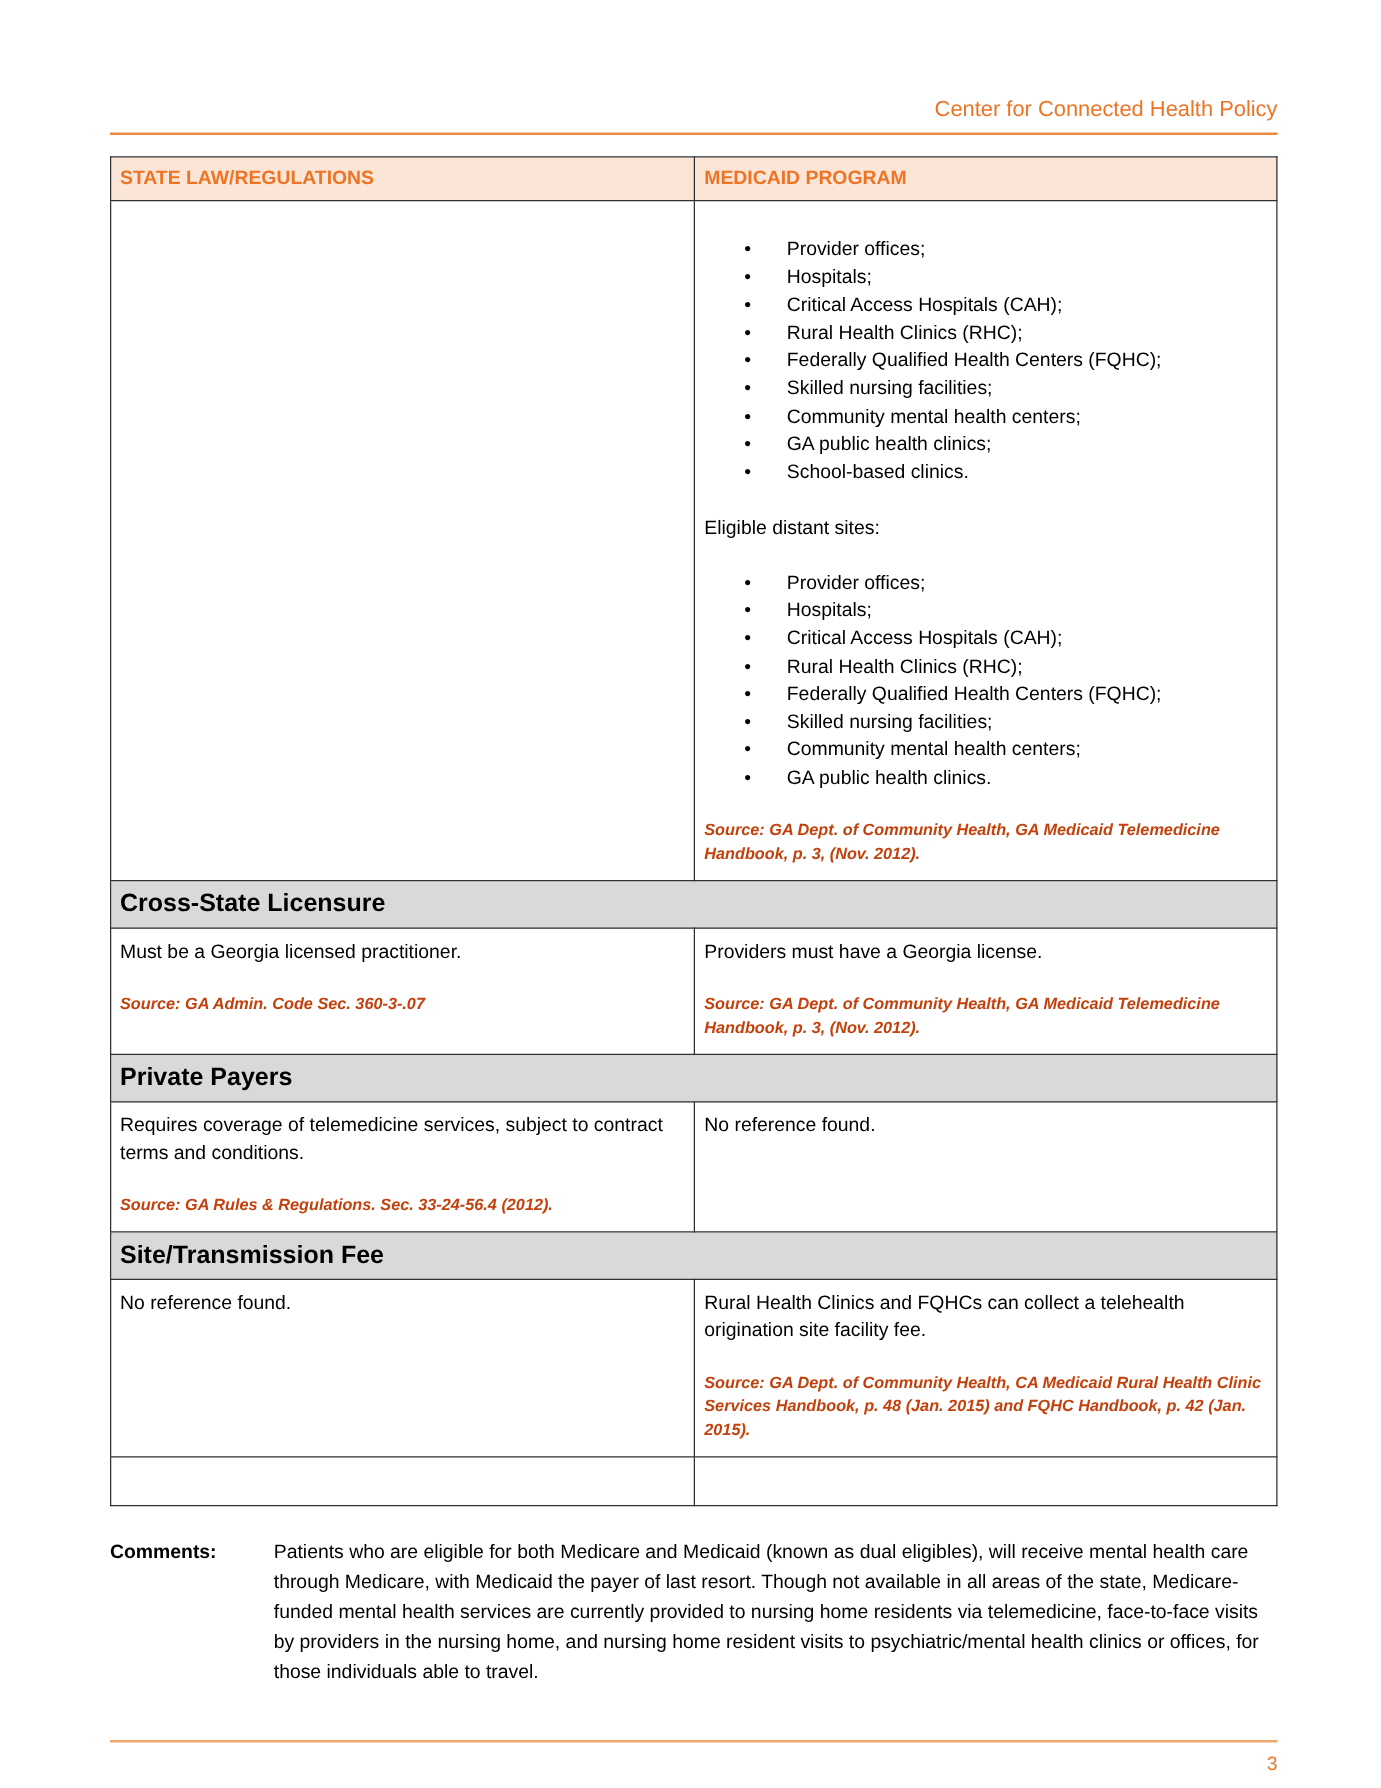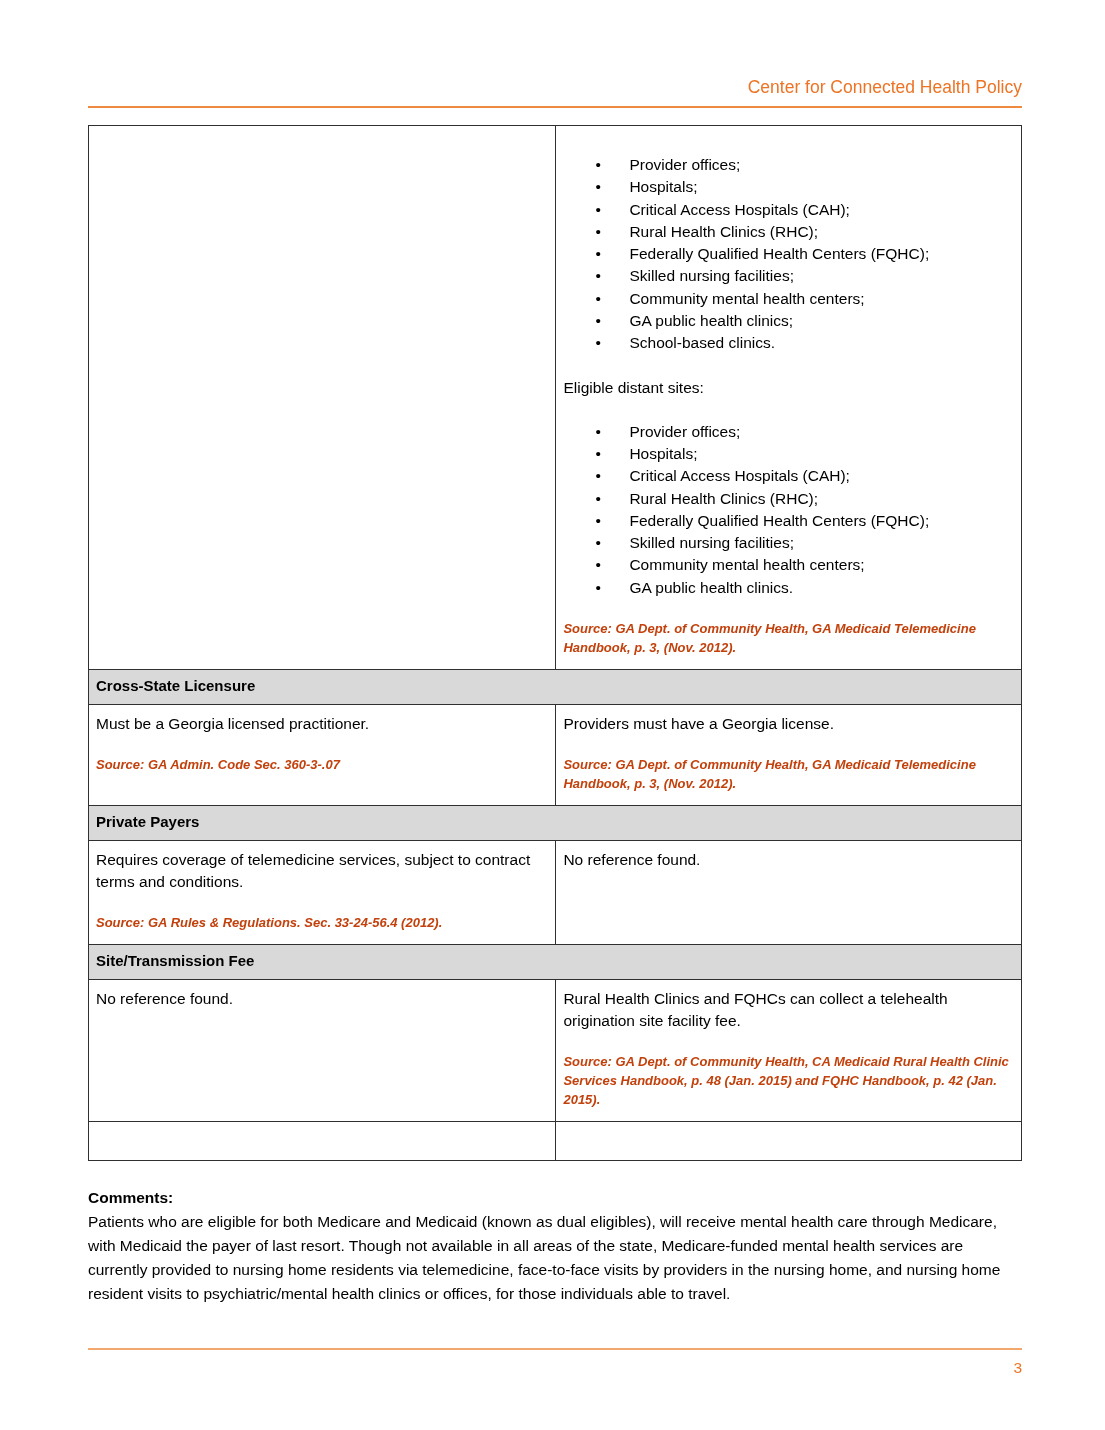--- a/index.html
+++ b/index.html
@@ -55,21 +55,21 @@
     height: 35px;
   }
   td.cell {
     padding: 6px 7px 10px 7px;
     font-size: 15.5px;
     line-height: 22px;
   }
   td.section-head {
     background: #D9D9D9;
     font-weight: bold;
-    font-size: 15px;
+    font-size: 20px;
     padding: 7px 7px;
     height: 35px;
     vertical-align: middle;
   }
   td.empty-row-cell {
     height: 39px;
   }
 
   ul.sites {
     list-style: none;
@@ -101,21 +101,20 @@
   }
   p.source:empty { display: none; }
   p.cell-text:empty { display: none; }
 
   
   .comments {
     display: flex;
     margin-top: 25px;
     font-size: 15.5px;
     line-height: 24px;
-    flex-direction: column;
   }
   .comments-label {
     flex: none;
     width: 131px;
     font-weight: bold;
   }
   .comments-text {
     flex: 1;
   }
 
@@ -138,20 +137,24 @@
 
   <div class="doc-header">Center for Connected Health Policy</div>
 
   <table class="law-table">
     <colgroup>
       <col style="width:50.1%">
       <col style="width:49.9%">
     </colgroup>
 
     <tbody>
+        <tr>
+      <th class="col-head">STATE LAW/REGULATIONS</th>
+      <th class="col-head">MEDICAID PROGRAM</th>
+    </tr>
 
     <tr>
       <td class="cell"></td>
       <td class="cell">
         <ul class="sites">
           <li>Provider offices;</li>
           <li>Hospitals;</li>
           <li>Critical Access Hospitals (CAH);</li>
           <li>Rural Health Clinics (RHC);</li>
           <li>Federally Qualified Health Centers (FQHC);</li>

